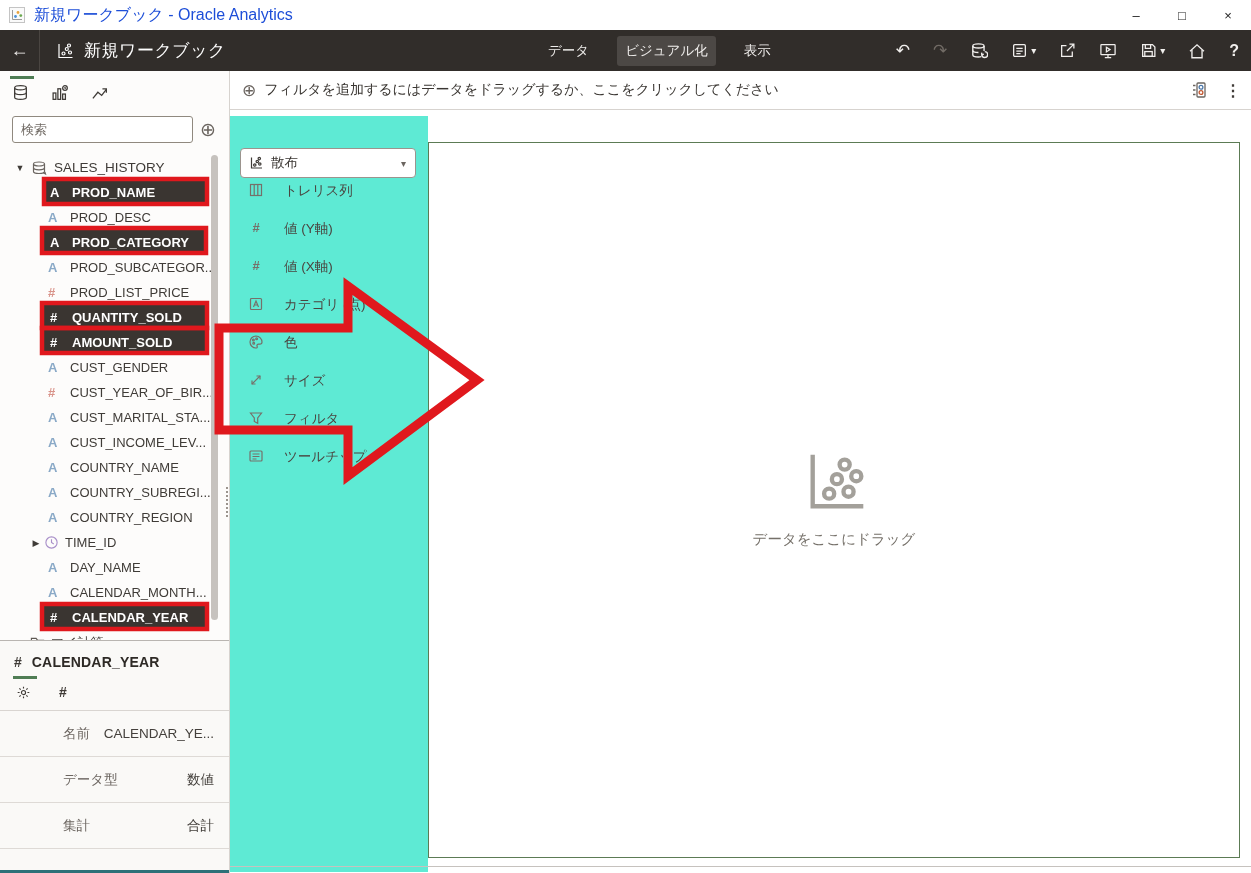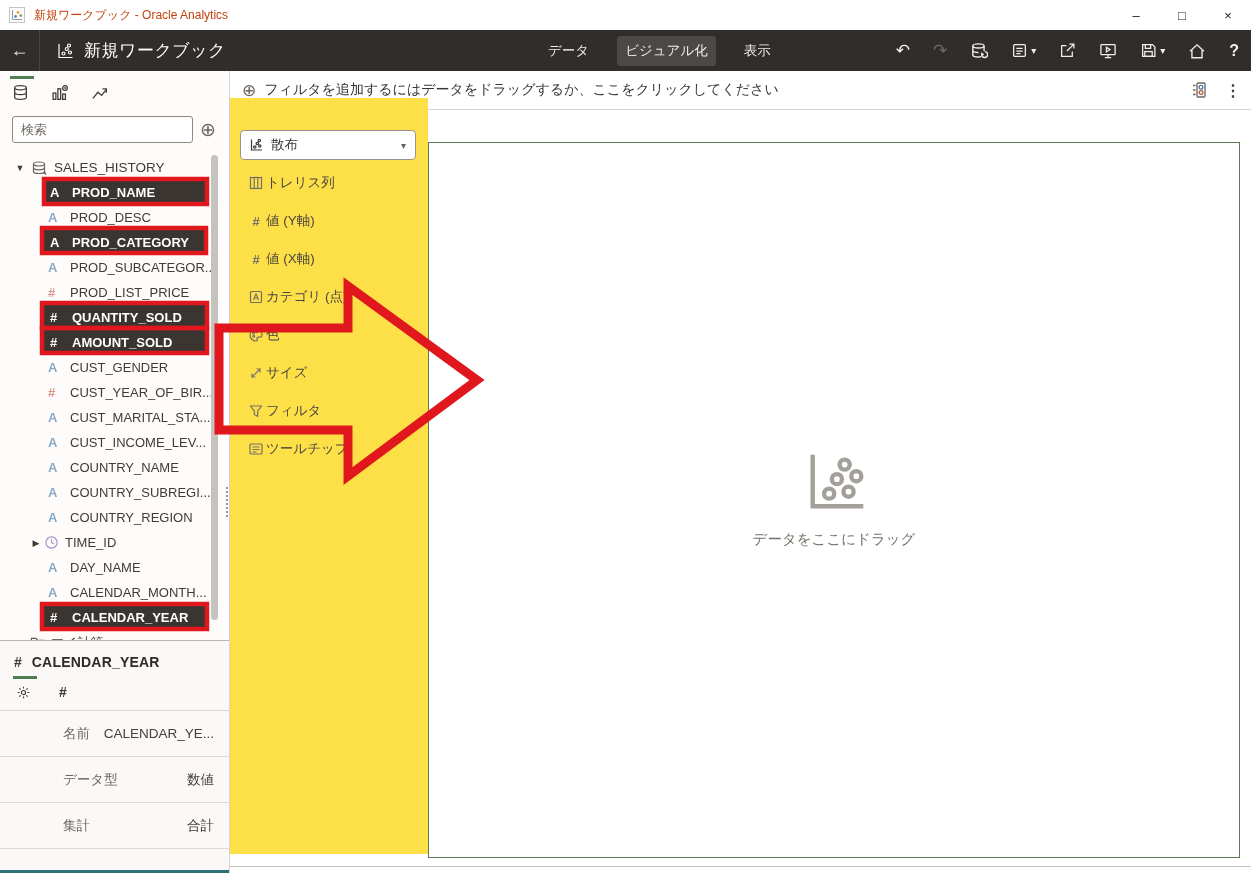--- a/index.html
+++ b/index.html
@@ -4,21 +4,21 @@
 <style>
   * { margin:0; padding:0; box-sizing:border-box; }
   html,body { width:1251px; height:873px; }
   body { font-family:"Liberation Sans","DejaVu Sans",sans-serif; background:#fff; overflow:hidden; position:relative; color:#3f3b37; }
   svg { display:block; }
   .ic { stroke:currentColor; fill:none; stroke-width:1.2; }
 
   
   .titlebar { position:absolute; left:0; top:0; width:1251px; height:30px; background:#fff; display:flex; align-items:center; }
   .titlebar .appico { margin-left:9px; }
-  .titlebar .wtitle { margin-left:9px; font-size:12px; color:#c2410c; }
+  .titlebar .wtitle { margin-left:9px; font-size:16px; color:#1d4ed8; }
   .winctl { position:absolute; right:0; top:0; height:30px; display:flex; }
   .winctl button { width:46px; height:30px; border:none; background:transparent; font-size:13px; color:#222; cursor:pointer; font-family:inherit; }
 
   
   .appbar { position:absolute; left:0; top:30px; width:1251px; height:41px; background:#312d2a; display:flex; align-items:center; }
   .backbtn { width:40px; height:41px; border:none; background:transparent; color:#f1efed; font-size:18px; cursor:pointer; border-right:1px solid #4a4541; }
   .logoico { margin-left:16px; color:#fff; }
   .abtitle { margin-left:10px; font-size:17px; color:#ffffff; letter-spacing:.5px; }
   .abtabs { position:absolute; left:540px; top:0; height:41px; display:flex; align-items:center; gap:20px; }
   .abtab { border:none; background:transparent; color:#efedeb; font-size:13.5px; padding:6px 8px; border-radius:3px; cursor:pointer; font-family:inherit; white-space:nowrap; }
@@ -73,26 +73,26 @@
 
   
   .filterbar { position:absolute; left:230px; top:71px; width:1021px; height:39px; background:#fff; border-bottom:1px solid #d7d3cf; display:flex; align-items:center; }
   .filterbar .fplus { font-size:17px; color:#6b6560; margin-left:12px; line-height:1; }
   .filterbar .fprompt { margin-left:8px; font-size:14px; color:#3a3632; cursor:pointer; }
   .fb-right { position:absolute; right:10px; display:flex; align-items:center; gap:16px; }
   .fb-right button { border:none; background:transparent; cursor:pointer; }
   .kebab { font-size:16px; color:#3f3b37; font-weight:bold; }
 
   
-  .grammar { position:absolute; left:230px; top:98px; width:198px; height:756px; background:#fde047; }
+  .grammar { position:absolute; left:230px; top:116px; width:198px; height:756px; background:#5eead4; }
   .viz-select { position:absolute; left:10px; top:32px; width:176px; height:30px; border:1px solid #9b948e; border-radius:4px; background:#fff; display:flex; align-items:center; padding:0 8px; cursor:pointer; }
   .viz-select .vlabel { margin-left:7px; font-size:13.5px; color:#3a3632; }
   .viz-select .vcaret { position:absolute; right:9px; font-size:10px; color:#6b6560; }
   .gitems { position:absolute; left:0; top:66px; width:198px; }
-  .gitem { height:38px; display:flex; align-items:center; padding-left:18px; gap:2px; color:#76706a; cursor:pointer; }
+  .gitem { height:38px; display:flex; align-items:flex-start; padding-left:18px; gap:20px; color:#76706a; cursor:pointer; }
   .gitem .glabel { font-size:13.5px; color:#4a4540; }
   .gitem .ghash { font-weight:bold; font-size:13px; width:16px; text-align:center; }
 
   
   .canvas { position:absolute; left:428px; top:142px; width:812px; height:716px; background:#fff; border:1px solid #5c7b55; display:flex; flex-direction:column; align-items:center; justify-content:center; }
   .canvas .drop-text { margin-top:16px; font-size:14.5px; color:#757069; }
   .bottomline { position:absolute; left:230px; top:866px; width:1021px; height:1px; background:#c6c2be; }
   .resize-dots { position:absolute; left:226px; top:487px; height:30px; width:0; border-left:2px dotted #9b948e; cursor:col-resize; }
 
   

